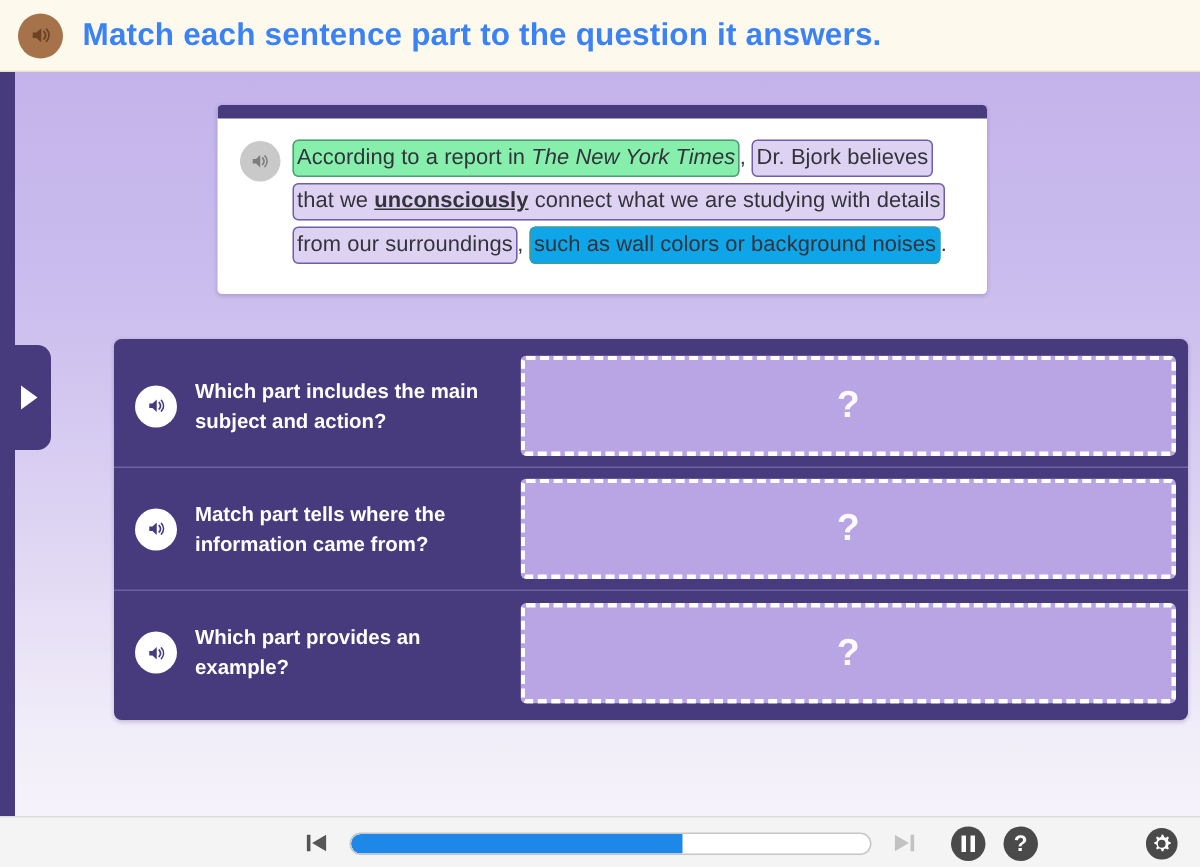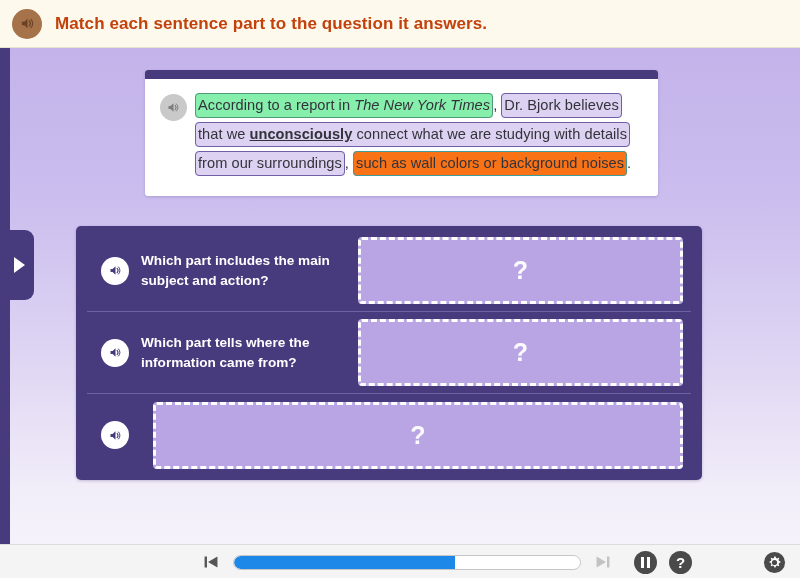--- a/index.html
+++ b/index.html
@@ -35,23 +35,23 @@
   }
   .hdr-speaker {
     width: 30px; height: 30px;
     border-radius: 50%;
     background: #a5724a;
     display: flex; align-items: center; justify-content: center;
     flex: 0 0 auto;
     margin-right: 13px;
   }
   .hdr-title {
-    font-size: 17px;
+    font-size: 21px;
     font-weight: 700;
-    color: #c2410c;
+    color: #3b82f6;
     letter-spacing: .1px;
   }
 
   
   .stage {
     position: absolute;
     left: 0; top: 48px;
     width: 800px;
     height: 496px;
     background: linear-gradient(to bottom, #c3b3ea 0%, #cbbdee 30%, #ded5f3 62%, #f2eef9 90%, #f6f2fb 100%);
@@ -121,34 +121,34 @@
   }
   .seg {
     padding: 3px 2px 4px 2px;
     border-radius: 4px;
     cursor: pointer;
     box-decoration-break: clone;
     -webkit-box-decoration-break: clone;
   }
   .seg-green  { background: #86efac; border: 1.4px solid #4f9b78; }
   .seg-purple { background: #ded2f2; border: 1.4px solid #6f5fa6; }
-  .seg-cyan   { background: #f97316; border: 1.4px solid #3d9c9c; }
+  .seg-cyan   { background: #0ea5e9; border: 1.4px solid #3d9c9c; }
   .seg i { font-style: italic; }
   .seg b { font-weight: 700; text-decoration: underline; }
   .punct { color: #33333b; }
 
   
   .rows {
     position: absolute;
     left: 76px;
     top: 178px;
-    width: 604px;
+    width: 716px;
     background: #473a7d;
     border-radius: 5px;
-    padding: 4px 11px;
+    padding: 4px 0;
     box-shadow: 0 1px 3px rgba(50,30,90,.25);
   }
   .row {
     display: flex;
     align-items: center;
     height: 82px;
     padding: 0 8px 0 14px;
     box-sizing: border-box;
     border-bottom: 1.5px solid #6f62a3;
   }
@@ -309,34 +309,35 @@
       </div>
 
       <div class="row">
         <span class="row-speaker">
           <svg width="15" height="15" viewBox="0 0 24 24" aria-hidden="true">
             <path d="M4 9.5h3.4L12 5.3v13.4L7.4 14.5H4z" fill="#473a7d"></path>
             <path d="M14.6 8.6a4.8 4.8 0 0 1 0 6.8" stroke="#473a7d" stroke-width="1.9" fill="none" stroke-linecap="round"></path>
             <path d="M16.9 6.3a8 8 0 0 1 0 11.4" stroke="#473a7d" stroke-width="1.6" fill="none" stroke-linecap="round"></path>
           </svg>
         </span>
-        <div class="row-q">Which part tells where the information came from?</div>
+        <div class="row-q">Match part tells where the information came from?</div>
         <div class="dropzone">
           <span class="dropzone-q">?</span>
         </div>
       </div>
 
       <div class="row">
         <span class="row-speaker">
           <svg width="15" height="15" viewBox="0 0 24 24" aria-hidden="true">
             <path d="M4 9.5h3.4L12 5.3v13.4L7.4 14.5H4z" fill="#473a7d"></path>
             <path d="M14.6 8.6a4.8 4.8 0 0 1 0 6.8" stroke="#473a7d" stroke-width="1.9" fill="none" stroke-linecap="round"></path>
             <path d="M16.9 6.3a8 8 0 0 1 0 11.4" stroke="#473a7d" stroke-width="1.6" fill="none" stroke-linecap="round"></path>
           </svg>
         </span>
+        <div class="row-q">Which part provides an example?</div>
         <div class="dropzone">
           <span class="dropzone-q">?</span>
         </div>
       </div>
 
     </div>
   </div>
 
   <div class="toolbar">
     <span class="tb-prev">

